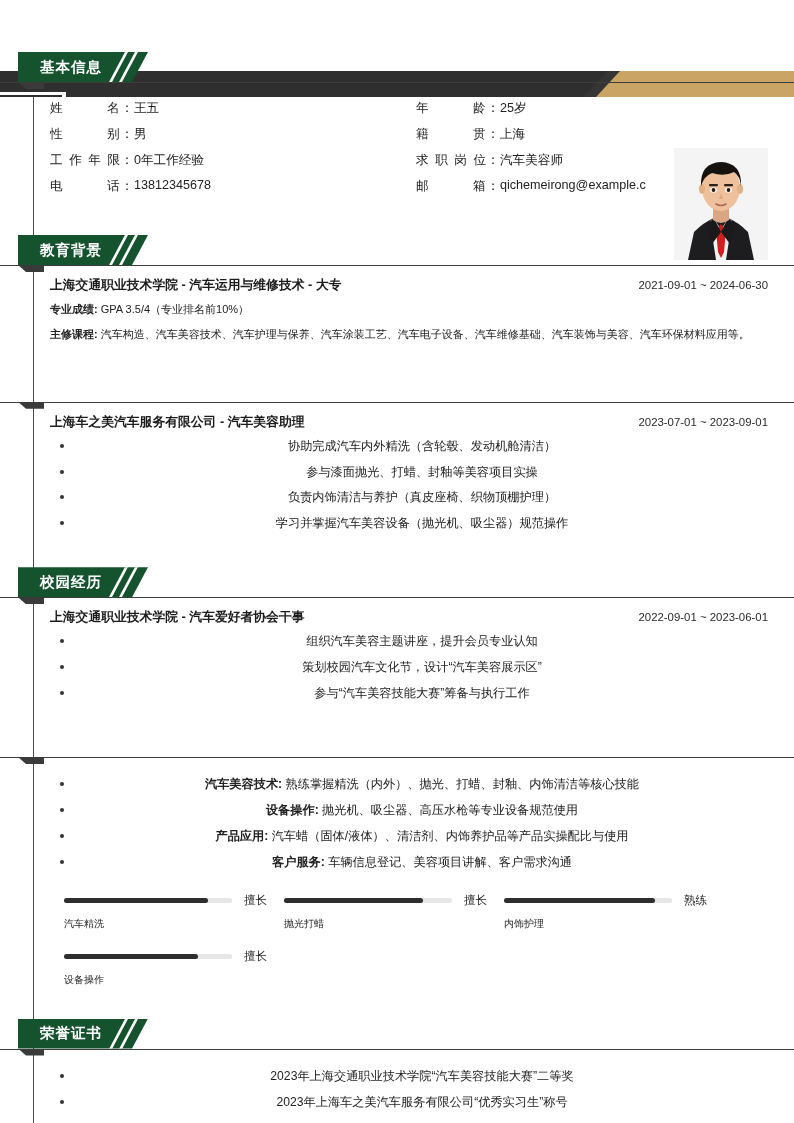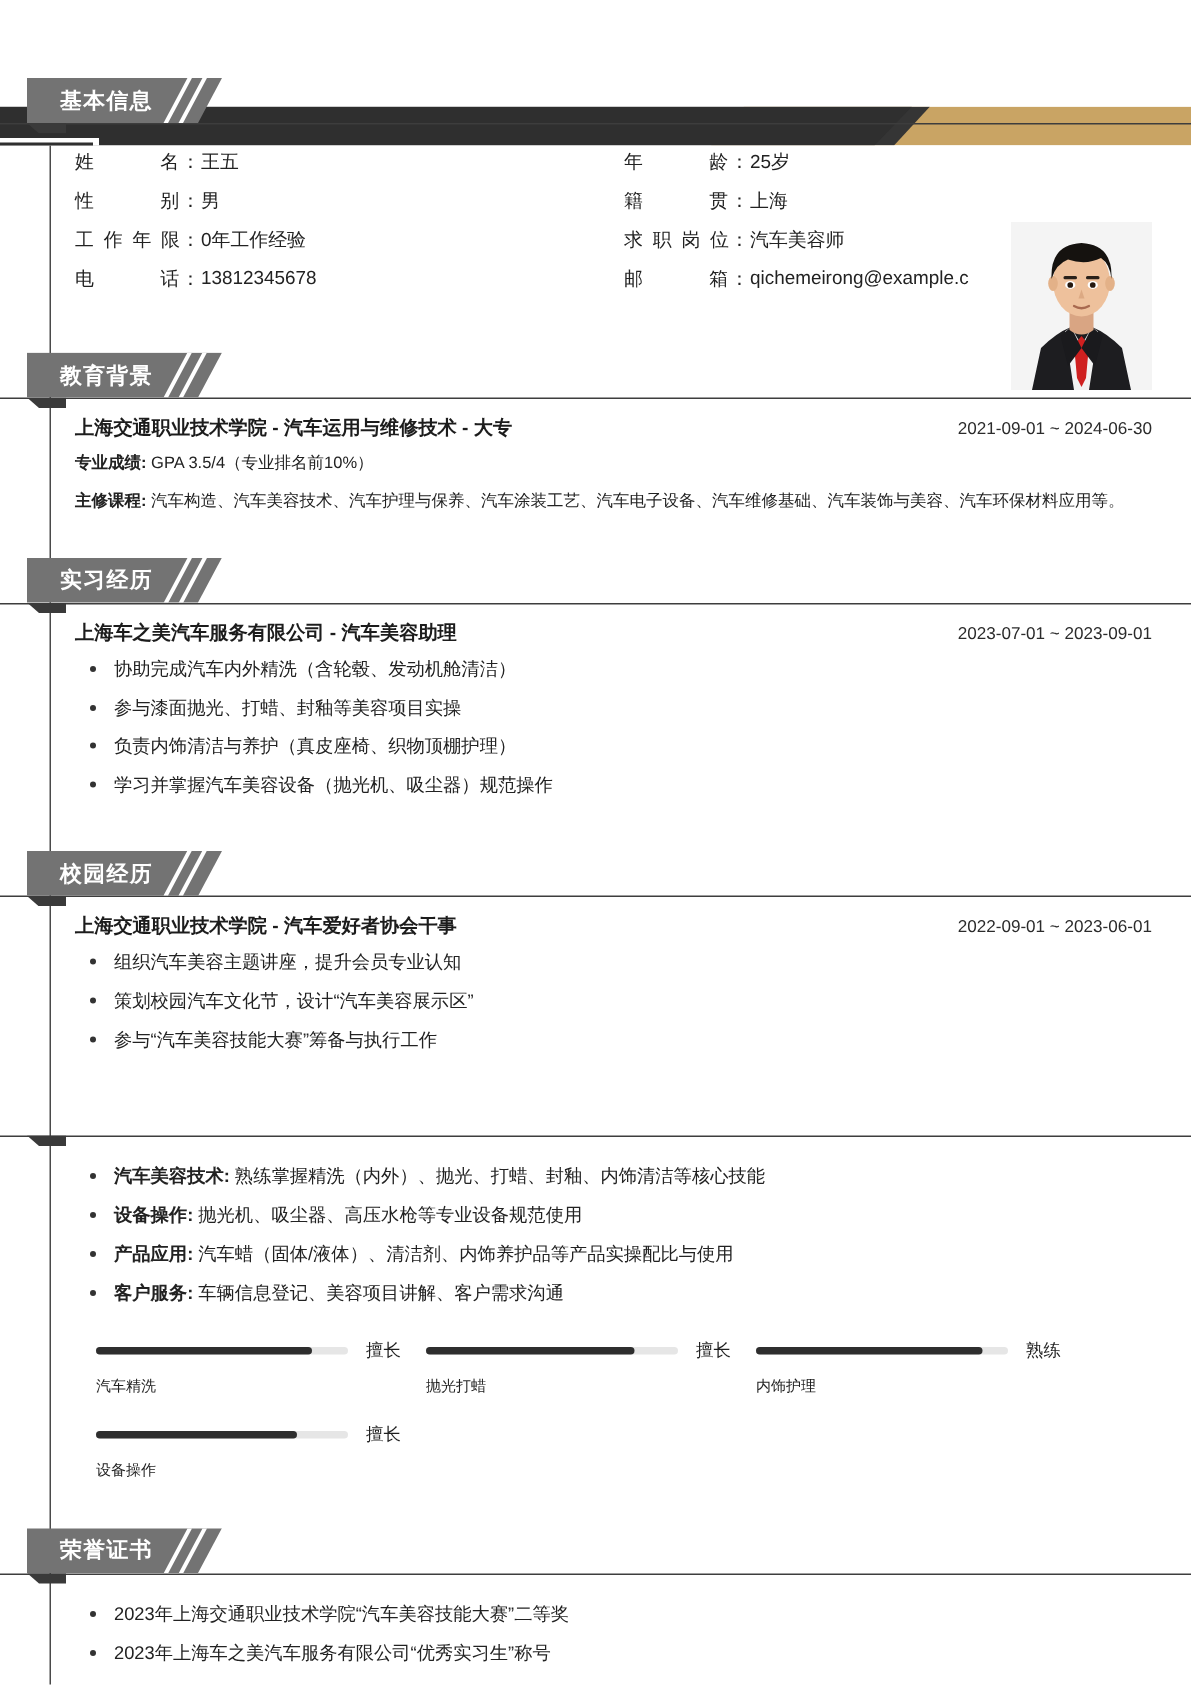--- a/index.html
+++ b/index.html
@@ -43,21 +43,21 @@
   .spine{
     position:absolute;left:33px;top:45px;width:1px;height:1045px;
     background:#4a4a4a;
   }
 
   
   .section{position:relative;}
   .sec-head{position:relative;height:34px;}
   .sec-tag{
     position:absolute;left:18px;top:0;height:30px;
-    background:#737373;
+    background:#14532d;
     color:#fff;
     display:flex;align-items:center;
     padding:0 46px 0 22px;
     clip-path:polygon(0 0,100% 0,calc(100% - 16px) 100%,0 100%);
     font-size:14.5px;font-weight:bold;letter-spacing:1px;
     box-sizing:border-box;
   }
   .sec-tag-foot{
     position:absolute;left:18px;top:30px;width:26px;height:7px;
     background:#3a3a3a;
@@ -109,20 +109,21 @@
   .entry-top{display:flex;justify-content:space-between;align-items:baseline;gap:22px;}
   .entry-title{font-size:12.8px;font-weight:bold;color:#1c1c1c;}
   .entry-date{font-size:11.4px;color:#2b2b2b;white-space:nowrap;padding-left:12px;}
   .entry-line{font-size:11px;margin-top:7px;line-height:1.62;}
   .entry-line b{font-weight:bold;}
 
   ul.bullets{margin:6px 0 0 0;padding:0;list-style:none;}
   ul.bullets li{
     position:relative;padding-left:26px;font-size:12.2px;line-height:1.55;
     margin-bottom:7px;
+    text-align:center;
   }
   ul.bullets li:before{
     content:"";position:absolute;left:10px;top:7px;
     width:4px;height:4px;border-radius:50%;background:#333;
   }
   ul.bullets li b{font-weight:bold;}
 
   
   .bars{
     display:flex;flex-wrap:wrap;
@@ -274,27 +275,20 @@
         <div class="entry-line">
           <b>主修课程:</b><span> 汽车构造、汽车美容技术、汽车护理与保养、汽车涂装工艺、汽车电子设备、汽车维修基础、汽车装饰与美容、汽车环保材料应用等。</span>
         </div>
       </div>
     </div>
   </div>
 
   <div class="section" style="margin-top:28px;">
     <div class="sec-head">
       <div class="sec-rule"></div>
-      <div class="sec-tag">
-        <span>实习经历</span>
-        <span class="sec-stripes" style="right:10px;">
-          <i style="right:8px;"></i>
-            <i style="right:18px;"></i>
-        </span>
-      </div>
       <div class="sec-tag-foot"></div>
     </div>
     <div class="sec-body">
       <div class="entry">
         <div class="entry-top">
           <div class="entry-title">上海车之美汽车服务有限公司 - 汽车美容助理</div>
           <div class="entry-date">2023-07-01 ~ 2023-09-01</div>
         </div>
         <ul class="bullets">
           <li>协助完成汽车内外精洗（含轮毂、发动机舱清洁）</li>

